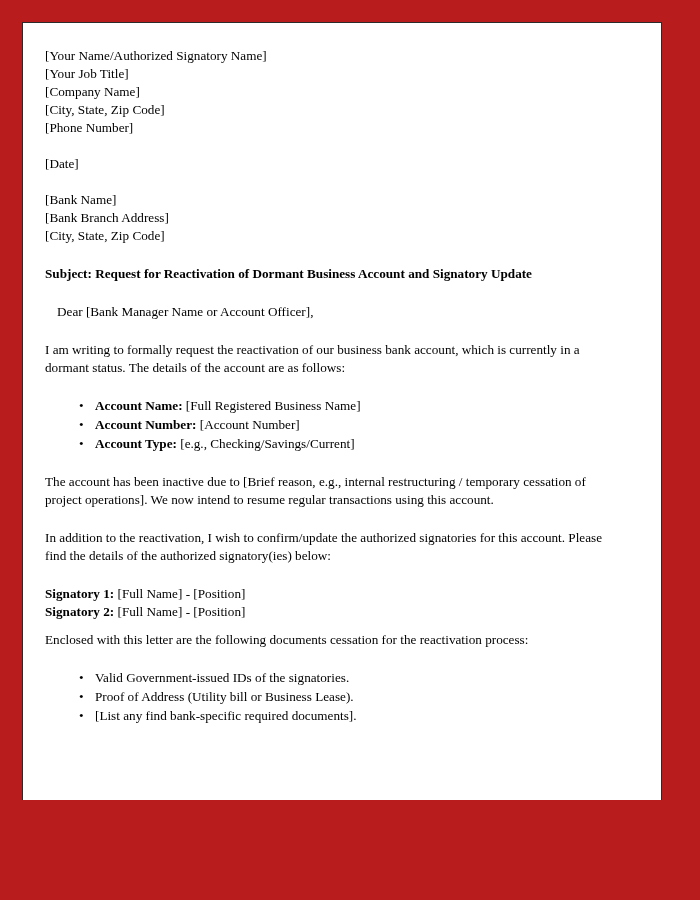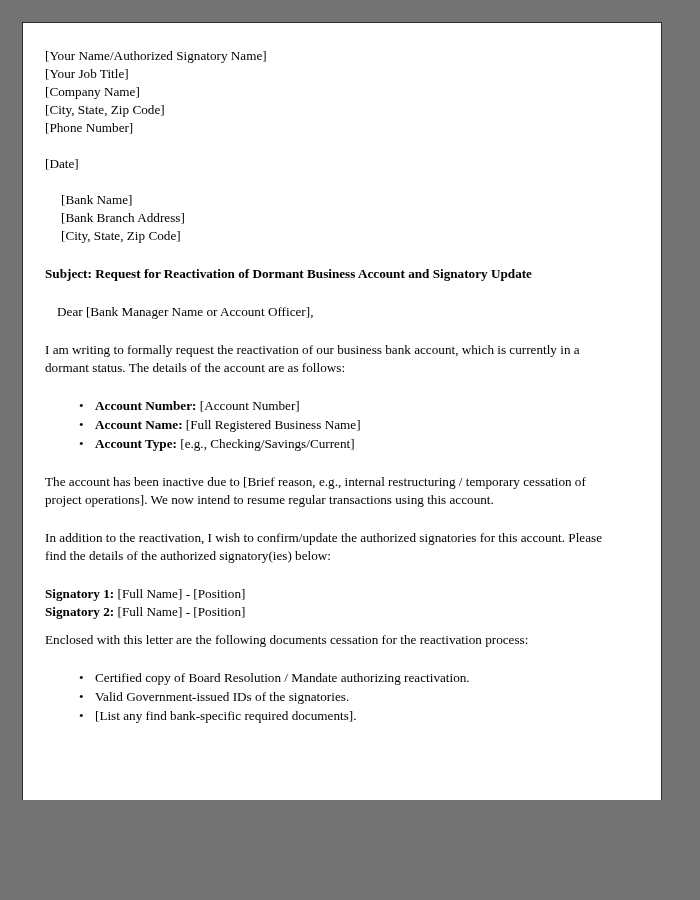--- a/index.html
+++ b/index.html
@@ -12,21 +12,21 @@
     height: 900px;
     overflow: hidden;
     font-family: "Liberation Serif", "DejaVu Serif", serif;
     color: #000000;
   }
 
   .page-canvas {
     position: relative;
     width: 700px;
     height: 900px;
-    background: #737373;
+    background: #b91c1c;
   }
 
   
   .document-sheet {
     position: absolute;
     left: 22px;
     top: 22px;
     width: 640px;
     height: 778px;
     box-sizing: border-box;
@@ -49,21 +49,21 @@
   }
   .address-line {
     white-space: nowrap;
   }
 
   .date-block {
     margin: 0 0 18px 0;
   }
 
   .recipient-block {
-    margin: 0 0 20px 16px;
+    margin: 0 0 20px 0;
   }
 
   .subject-line {
     font-weight: bold;
     margin: 0 0 20px 0;
     max-width: 580px;
   }
 
   .salutation {
     margin: 0 0 20px 12px;
@@ -133,26 +133,26 @@
       </div>
 
       <div class="subject-line">Subject: Request for Reactivation of Dormant Business Account and Signatory Update</div>
 
       <div class="salutation">Dear [Bank Manager Name or Account Officer],</div>
 
       <div class="body-paragraph">I am writing to formally request the reactivation of our business bank account, which is currently in a dormant status. The details of the account are as follows:</div>
 
       <ul class="doc-list">
         <li>
+          <span class="bullet-label">Account Name:</span>
+          <span>[Full Registered Business Name]</span>
+        </li>
+        <li>
           <span class="bullet-label">Account Number:</span>
           <span>[Account Number]</span>
-        </li>
-        <li>
-          <span class="bullet-label">Account Name:</span>
-          <span>[Full Registered Business Name]</span>
         </li>
         <li>
           <span class="bullet-label">Account Type:</span>
           <span>[e.g., Checking/Savings/Current]</span>
         </li>
       </ul>
 
       <div class="body-paragraph">The account has been inactive due to [Brief reason, e.g., internal restructuring / temporary cessation of project operations]. We now intend to resume regular transactions using this account.</div>
 
       <div class="body-paragraph">In addition to the reactivation, I wish to confirm/update the authorized signatories for this account. Please find the details of the authorized signatory(ies) below:</div>
@@ -164,20 +164,20 @@
         </div>
         <div class="signatory-line">
           <span class="signatory-label">Signatory 2:</span>
           <span>[Full Name] - [Position]</span>
         </div>
       </div>
 
       <div class="body-paragraph">Enclosed with this letter are the following documents cessation for the reactivation process:</div>
 
       <ul class="doc-list">
-        <li>Certified copy of Board Resolution / Mandate authorizing reactivation.</li>
         <li>Valid Government-issued IDs of the signatories.</li>
+        <li>Proof of Address (Utility bill or Business Lease).</li>
         <li>[List any find bank-specific required documents].</li>
       </ul>
 
     </div>
   </div>
 </div>
 
 </body></html>

